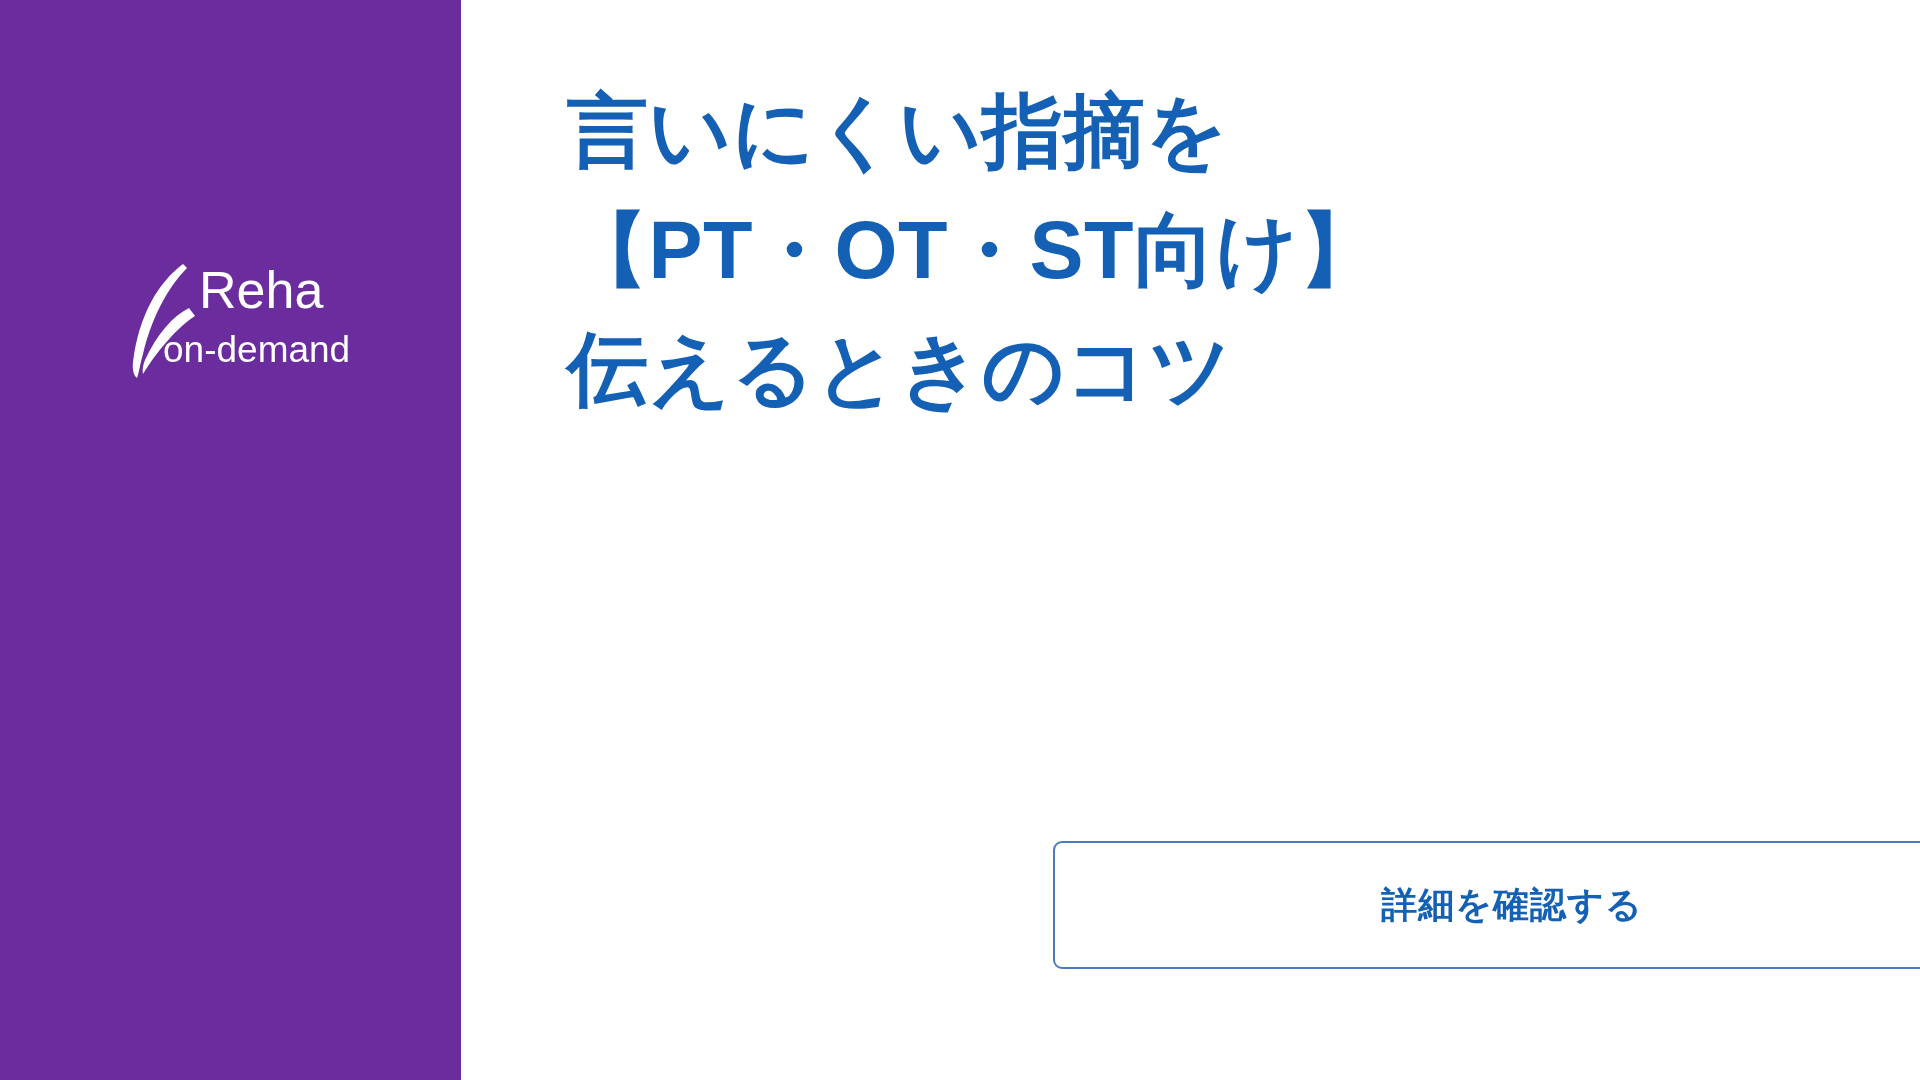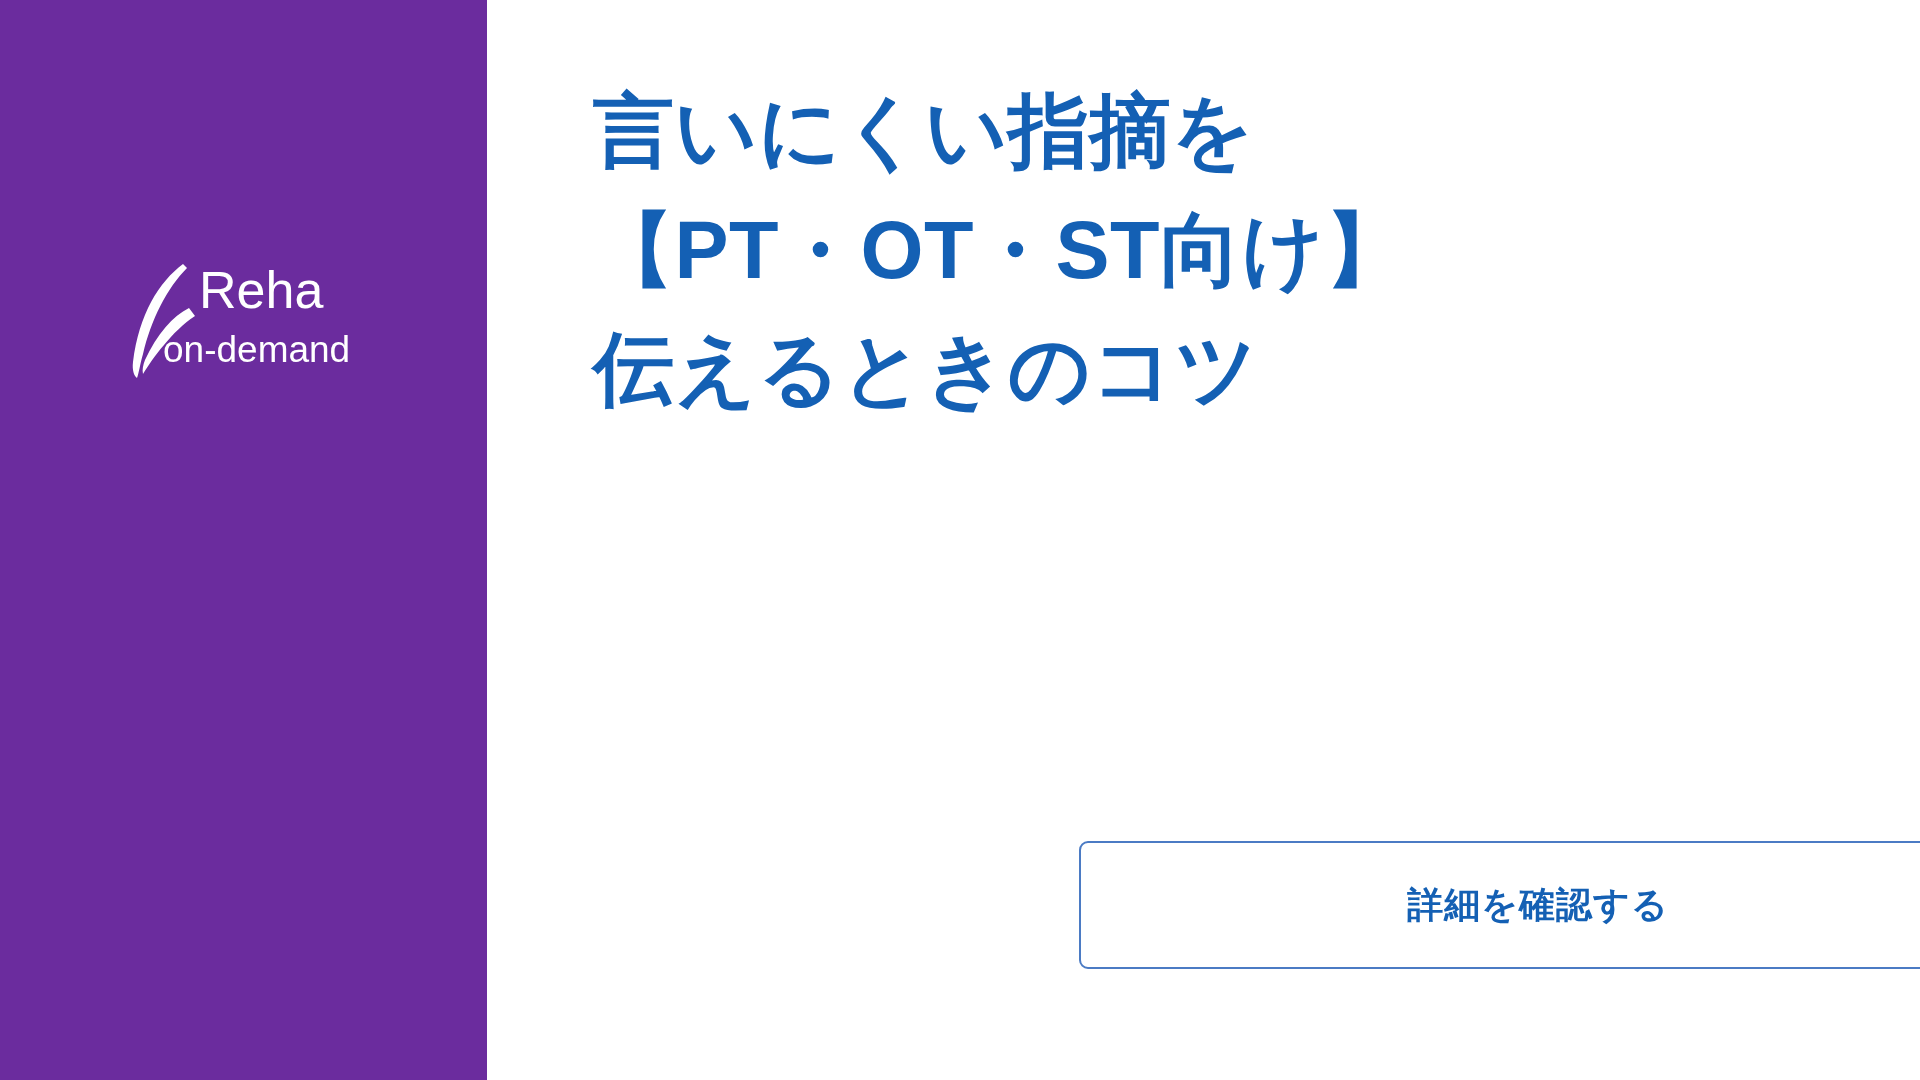--- a/index.html
+++ b/index.html
@@ -30,21 +30,21 @@
     position:absolute;
     left:125px; top:258px;
     width:250px; height:130px;
     color:#ffffff;
   }
   .logo-svg { display:block; width:250px; height:130px; }
 
   
   .content {
     position:absolute;
-    left:487px; top:0;
+    left:461px; top:0;
     width:1433px; height:1080px;
     background:#ffffff;
   }
 
   .headline {
     position:absolute;
     left:106px;
     top:72px;
     width:1180px;
     color:#1460B4;

